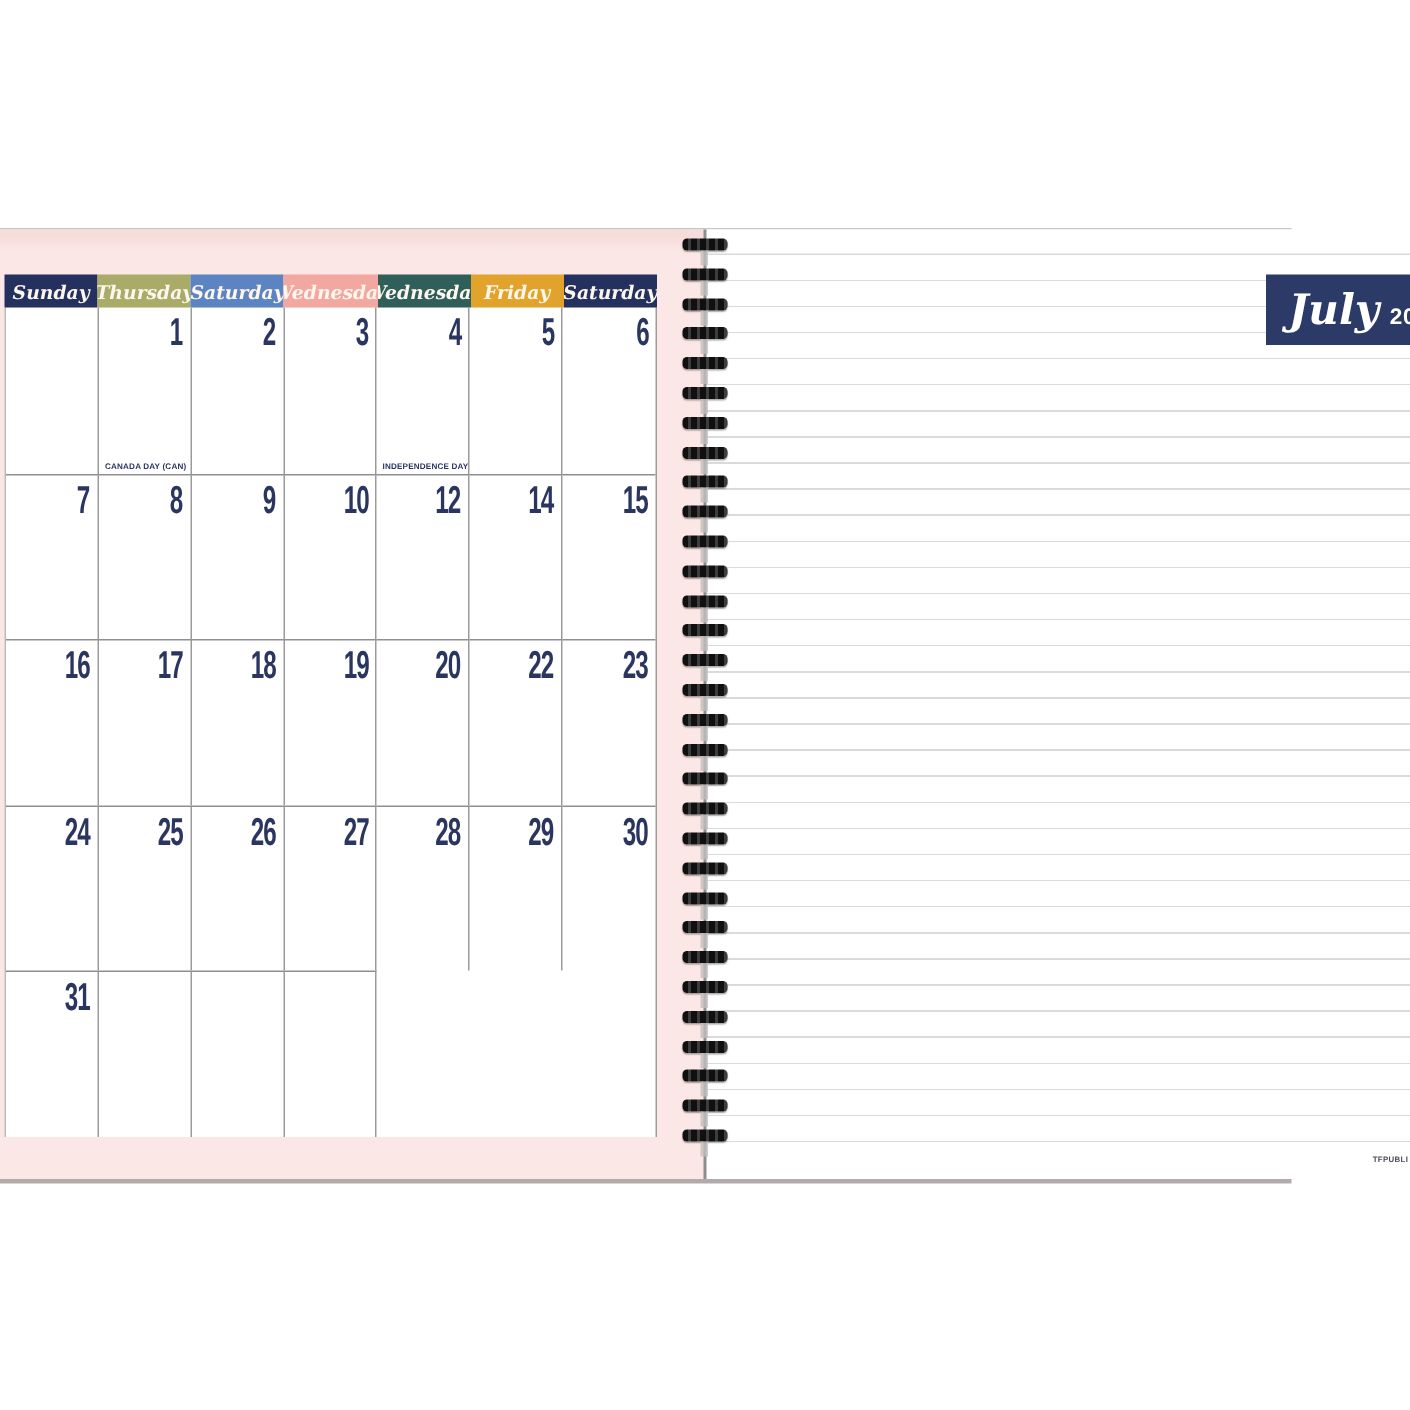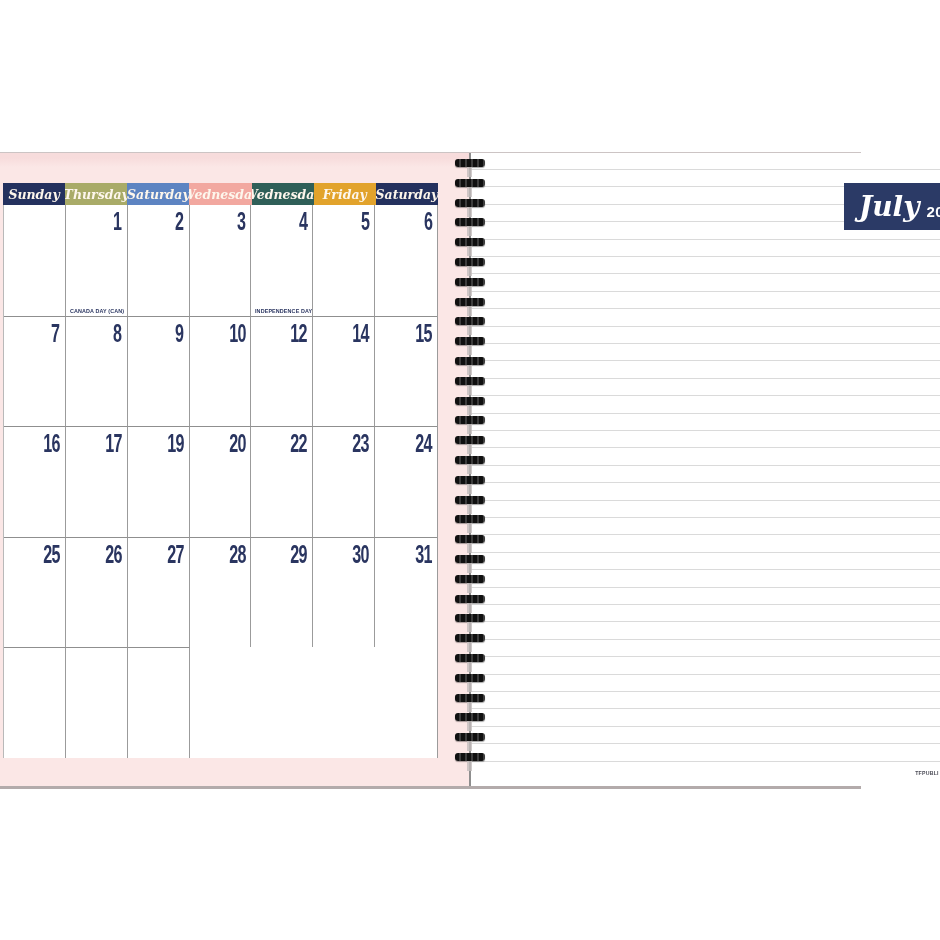--- a/index.html
+++ b/index.html
@@ -117,20 +117,23 @@
           <div class="cell">
             <span class="date">15</span>
           </div>
           <div class="cell">
             <span class="date">16</span>
           </div>
           <div class="cell">
             <span class="date">17</span>
           </div>
           <div class="cell">
+            <span class="date">18</span>
+          </div>
+          <div class="cell">
             <span class="date">19</span>
           </div>
           <div class="cell">
             <span class="date">20</span>
           </div>
           <div class="cell">
             <span class="date">22</span>
           </div>
           <div class="cell">
             <span class="date">23</span>

